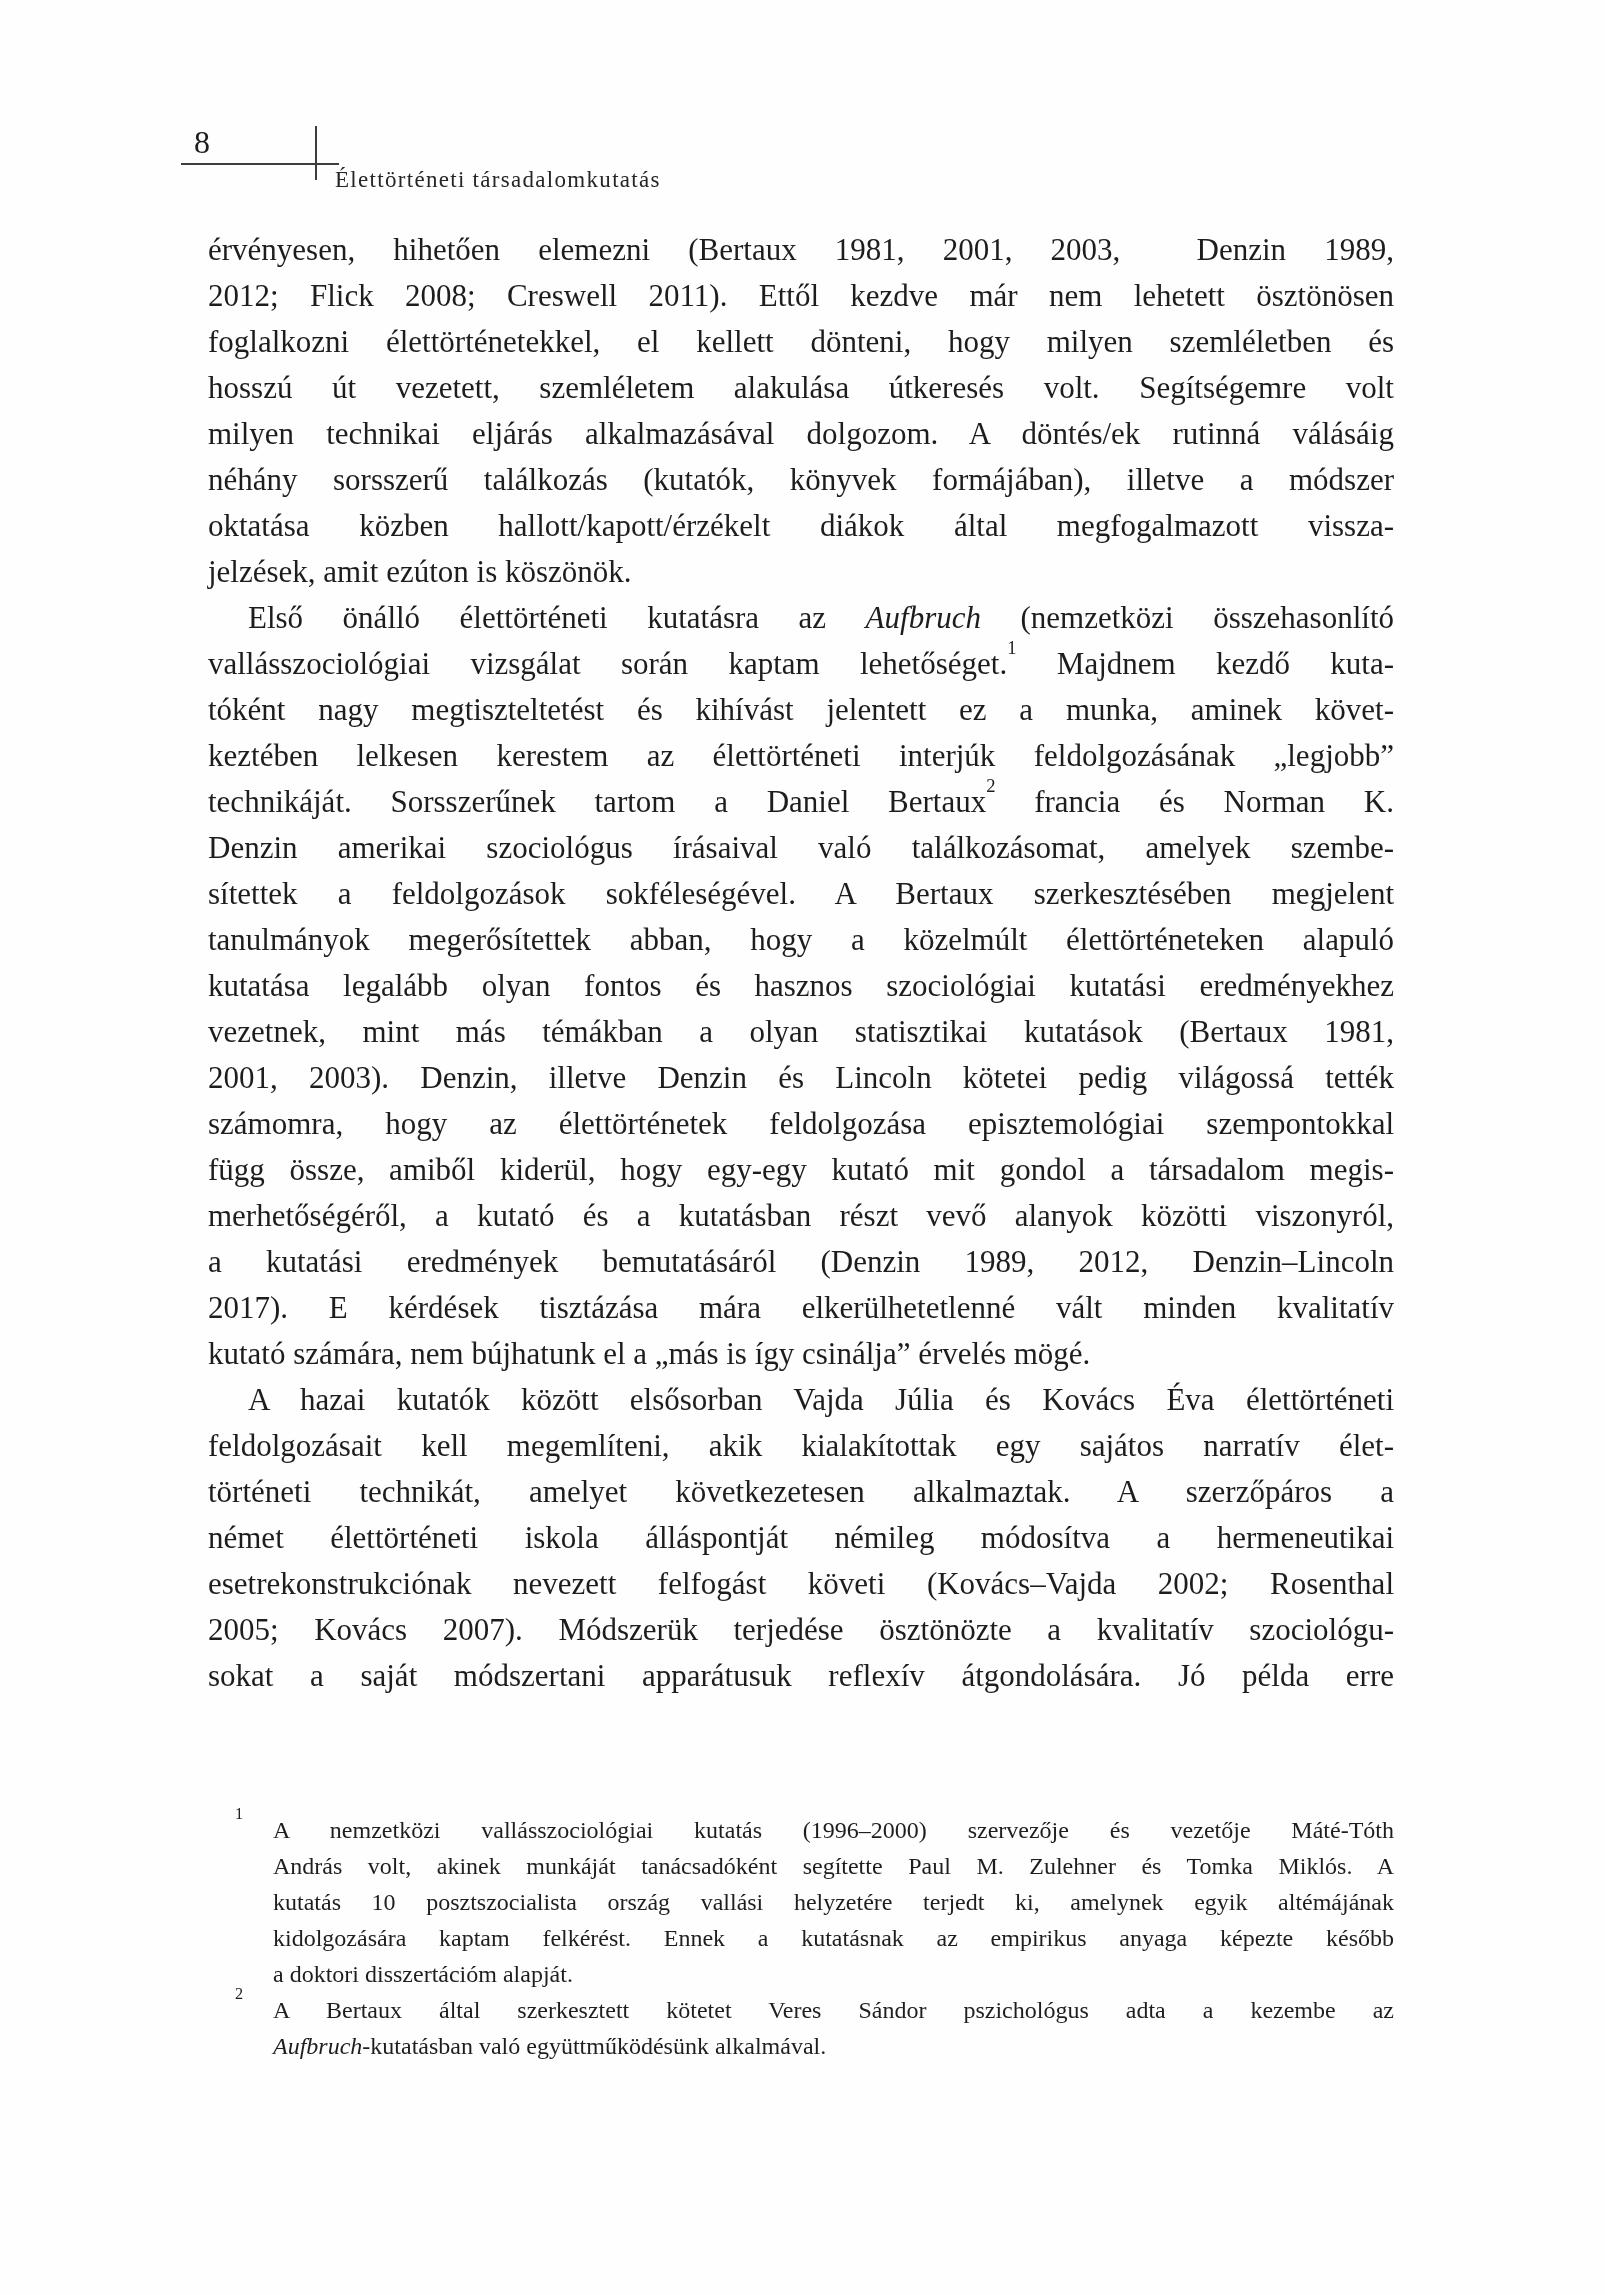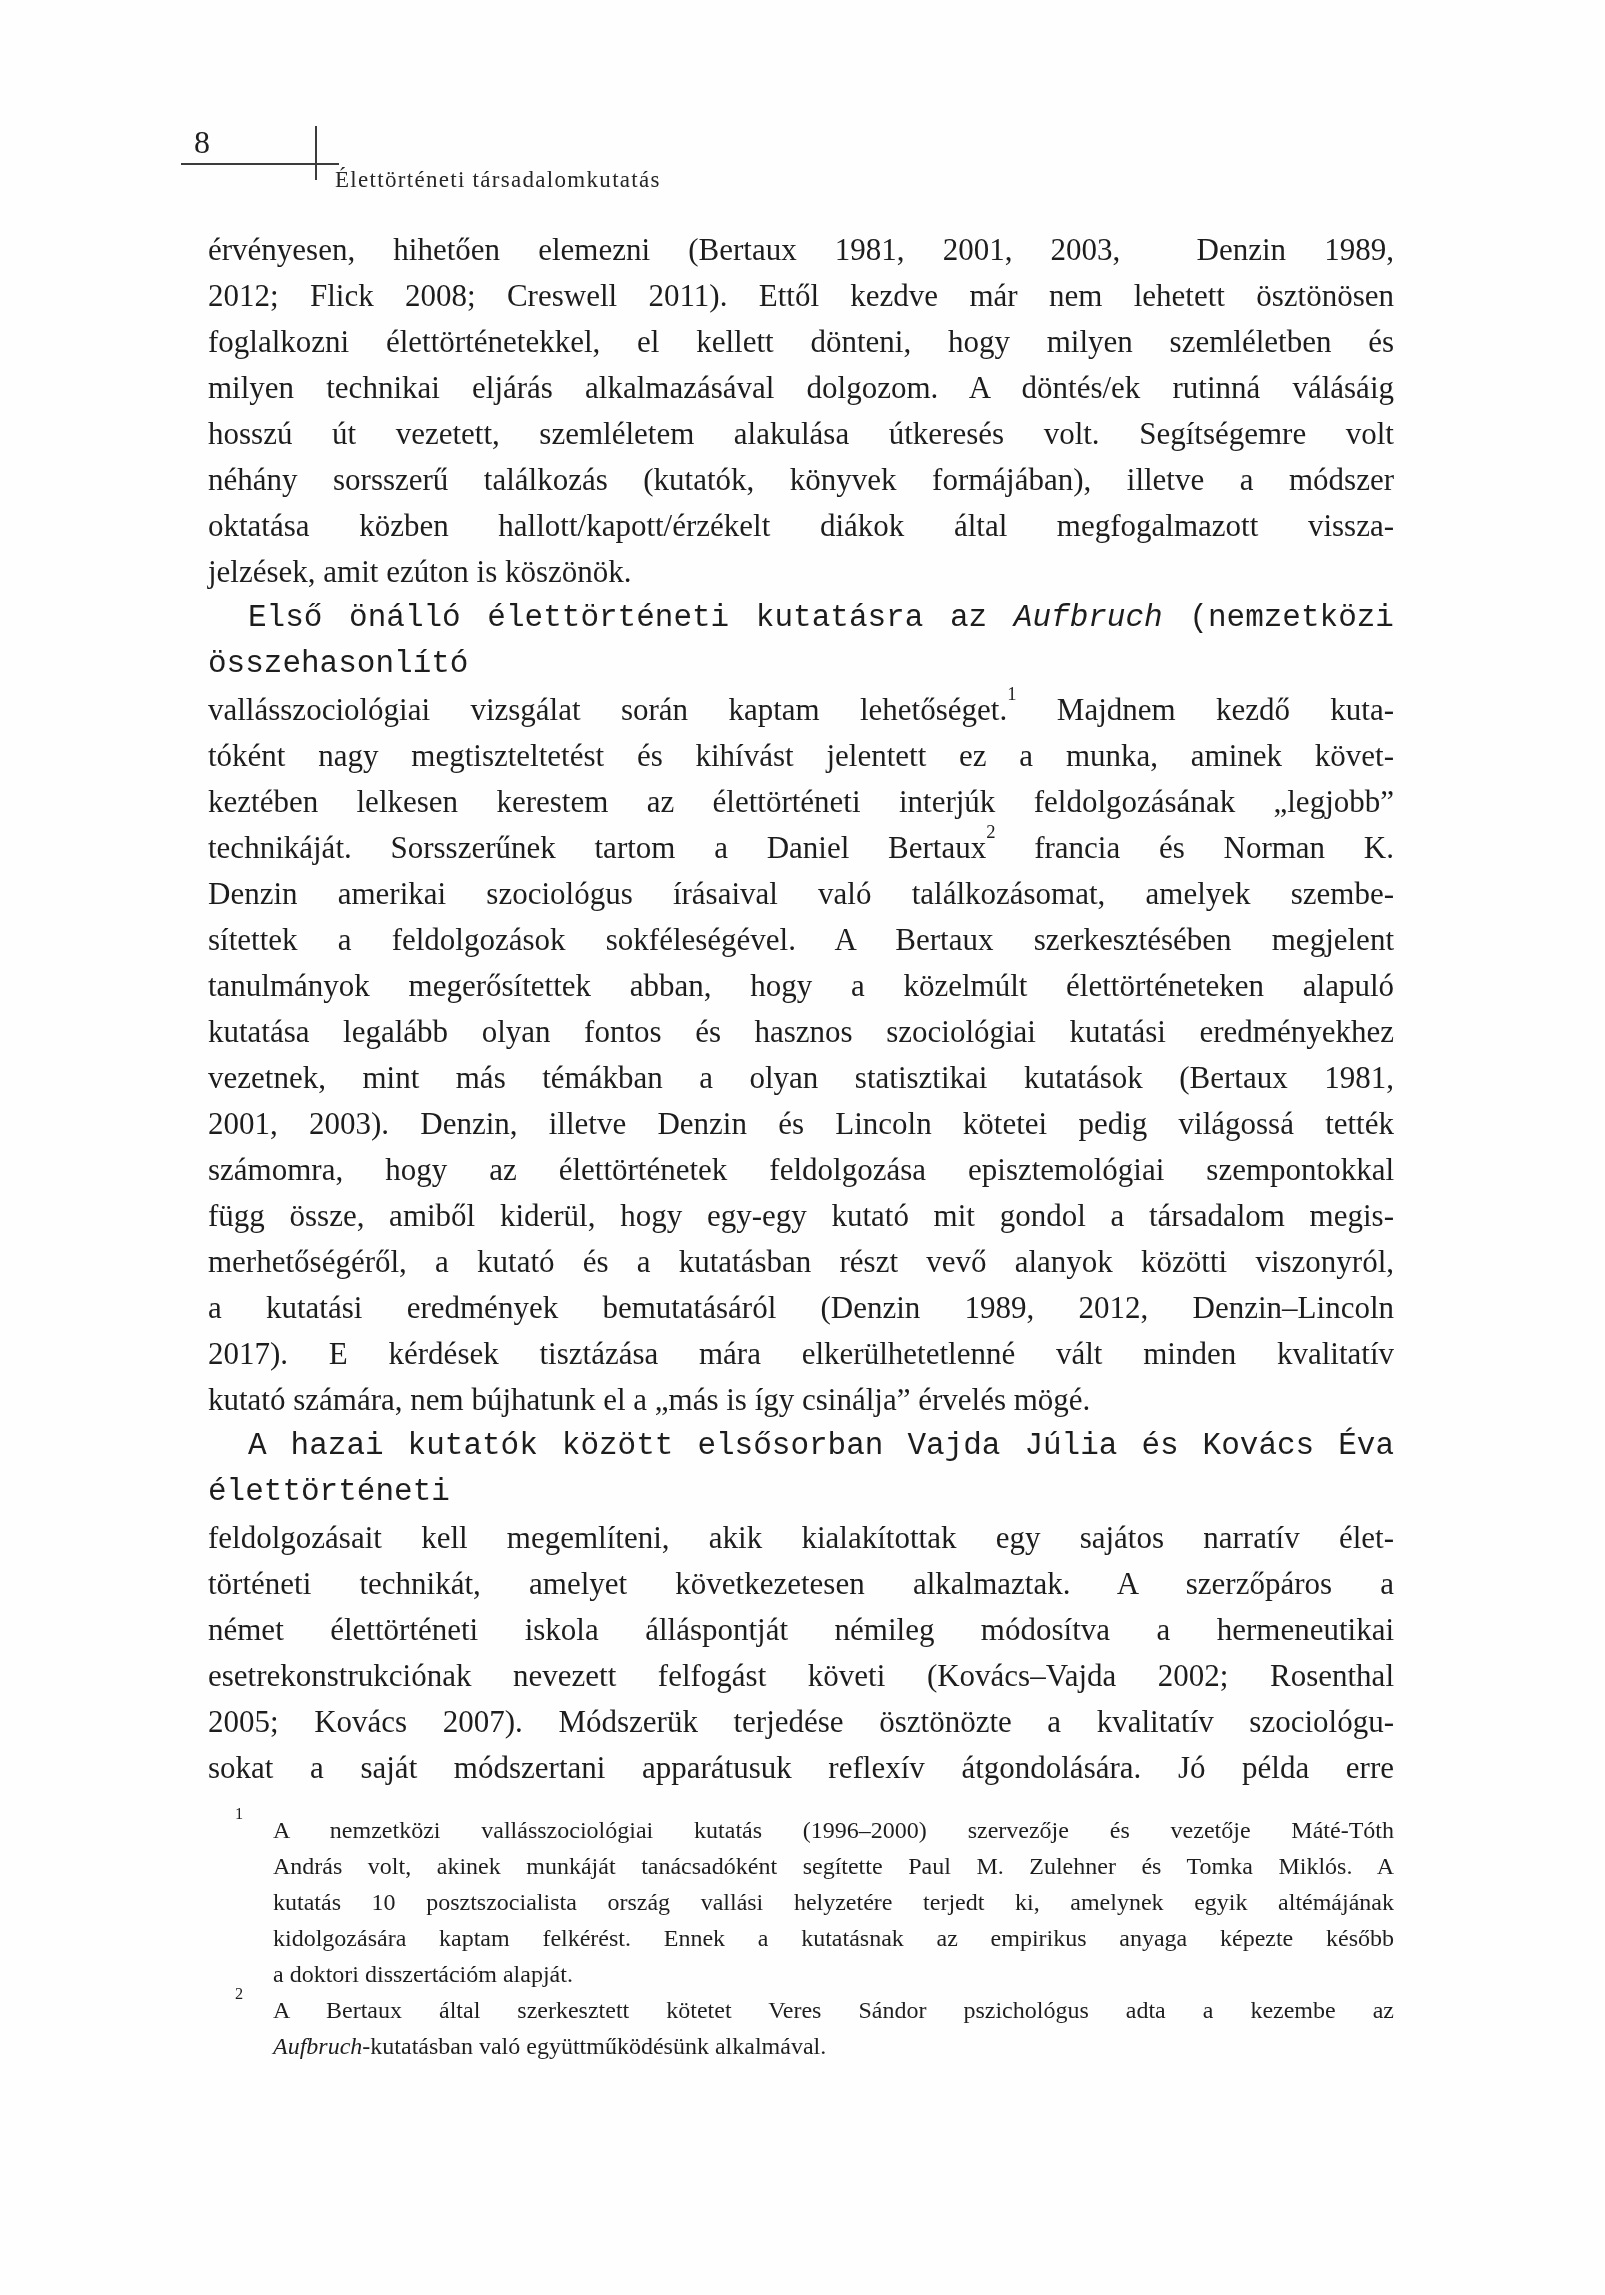--- a/index.html
+++ b/index.html
@@ -30,21 +30,21 @@
     font-size: 23px; line-height: 1.2; letter-spacing: 1.3px; color: #262626; margin-top: 36px;
   }
 
   
   .body-text {
     position: absolute; left: 208px; top: 217px; width: 1186px;
     font-size: 31px; line-height: 46px; margin-top: 10px;
   }
   .line { text-align: justify; text-align-last: justify; }
   .line.last { text-align-last: left; }
-  .line.indent { text-indent: 40px; font-family: Liberation Mono, monospace; }
+  .line.indent { text-indent: 40px; }
   sup.fnref {
     font-size: 0.6em; line-height: 0;
     position: relative; top: -0.45em;
   }
   i { font-style: italic; }
 
   
   .footnotes {
     position: absolute; left: 273px; top: 1812px; width: 1121px;
     font-size: 24px; line-height: 36px; color: #1e1e1e;
@@ -65,22 +65,22 @@
     <div class="page-num">8</div>
     <div class="hrule"></div>
     <div class="vrule"></div>
     <div class="running-title">Élettörténeti társadalomkutatás</div>
   </header>
 
   <main class="body-text" id="body-text">
       <div class="line">érvényesen, hihetően elemezni (Bertaux 1981, 2001, 2003,&nbsp; Denzin 1989,</div>
       <div class="line">2012; Flick 2008; Creswell 2011). Ettől kezdve már nem lehetett ösztönösen</div>
       <div class="line">foglalkozni élettörténetekkel, el kellett dönteni, hogy milyen szemléletben és</div>
+      <div class="line">hosszú út vezetett, szemléletem alakulása útkeresés volt. Segítségemre volt</div>
       <div class="line">milyen technikai eljárás alkalmazásával dolgozom. A döntés/ek rutinná válásáig</div>
-      <div class="line">hosszú út vezetett, szemléletem alakulása útkeresés volt. Segítségemre volt</div>
       <div class="line">néhány sorsszerű találkozás (kutatók, könyvek formájában), illetve a módszer</div>
       <div class="line">oktatása közben hallott/kapott/érzékelt diákok által megfogalmazott vissza-</div>
       <div class="line last">jelzések, amit ezúton is köszönök.</div>
       <div class="line indent">Első önálló élettörténeti kutatásra az <i>Aufbruch</i> (nemzetközi összehasonlító</div>
       <div class="line">vallásszociológiai vizsgálat során kaptam lehetőséget.<sup class="fnref">1</sup> Majdnem kezdő kuta-</div>
       <div class="line">tóként nagy megtiszteltetést és kihívást jelentett ez a munka, aminek követ-</div>
       <div class="line">keztében lelkesen kerestem az élettörténeti interjúk feldolgozásának „legjobb”</div>
       <div class="line">technikáját. Sorsszerűnek tartom a Daniel Bertaux<sup class="fnref">2</sup> francia és Norman K.</div>
       <div class="line">Denzin amerikai szociológus írásaival való találkozásomat, amelyek szembe-</div>
       <div class="line">sítettek a feldolgozások sokféleségével. A Bertaux szerkesztésében megjelent</div>

